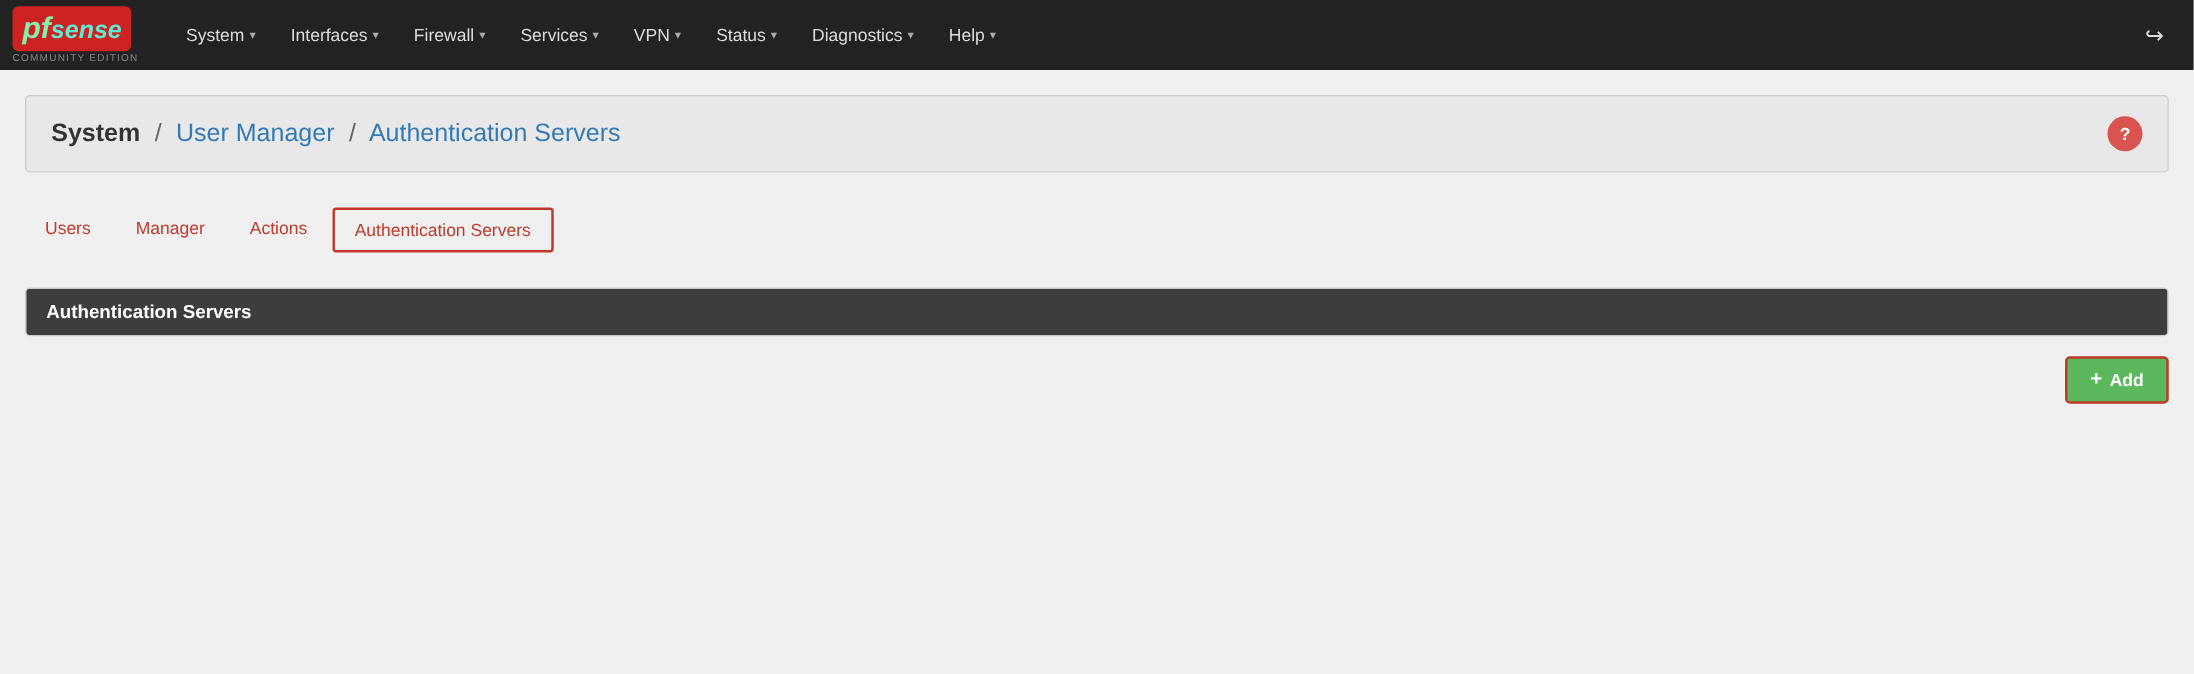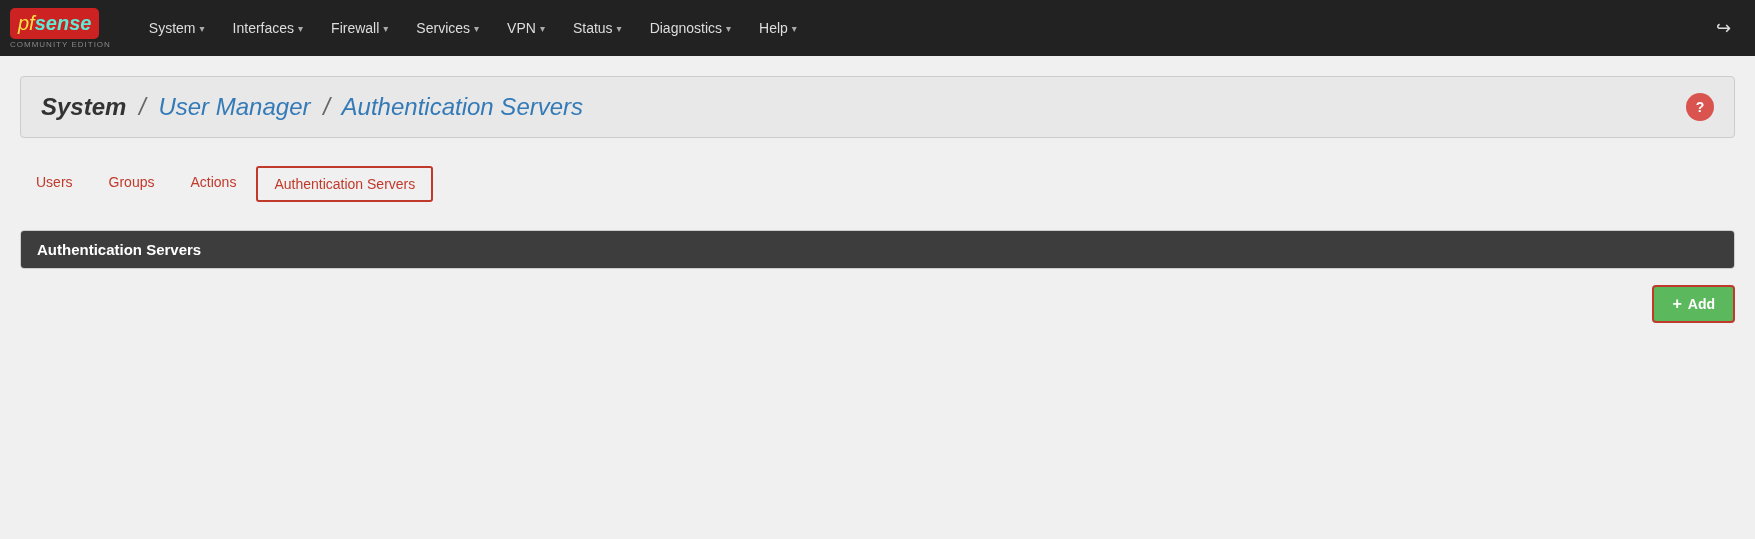--- a/index.html
+++ b/index.html
@@ -61,24 +61,23 @@
       background: #e8e8e8;
       border: 1px solid #ccc;
       border-radius: 4px;
       padding: 16px 20px;
       display: flex;
       align-items: center;
       justify-content: space-between;
       margin-bottom: 20px;
     }
     .breadcrumb {
-      font-size: 24px;
+      font-size: 20px;
       font-weight: normal;
       color: #333;
-      font-style: italic;
     }
     .breadcrumb .bc-sep { color: #666; margin: 0 6px; }
     .breadcrumb .bc-link { color: #337ab7; cursor: pointer; }
     .breadcrumb .bc-current { color: #337ab7; }
     .breadcrumb .bc-plain { color: #333; font-weight: bold; }
     .help-btn {
       background: #d9534f;
       border-radius: 50%;
       width: 28px;
       height: 28px;
@@ -184,23 +183,23 @@
     }
     .logo-inner {
       background: #cc2222;
       border-radius: 5px;
       padding: 4px 8px;
       display: flex;
       align-items: baseline;
       gap: 0;
     }
     .logo-pf-text {
-      color: #fde047;
-      font-size: 20px;
-      font-weight: 400;
+      color: #86efac;
+      font-size: 24px;
+      font-weight: 700;
       font-style: italic;
     }
     .logo-sense-text {
       color: #5eead4;
       font-size: 20px;
       font-weight: 900;
       font-style: italic;
     }
     .logo-wrapper {
       display: flex;
@@ -278,21 +277,21 @@
       <span class="bc-sep">/</span>
       <span class="bc-link">User Manager</span>
       <span class="bc-sep">/</span>
       <span class="bc-current">Authentication Servers</span>
     </div>
     <div class="help-btn">?</div>
   </div>
 
   <div class="tabs">
     <div class="tab">Users</div>
-    <div class="tab">Groups</div>
+    <div class="tab">Manager</div>
     <div class="tab">Actions</div>
     <div class="tab active">Authentication Servers</div>
   </div>
 
   <div class="table-section">
     <div class="table-header">Authentication Servers</div>
   </div>
 
   <div class="add-btn-row">
     <button class="add-btn">

